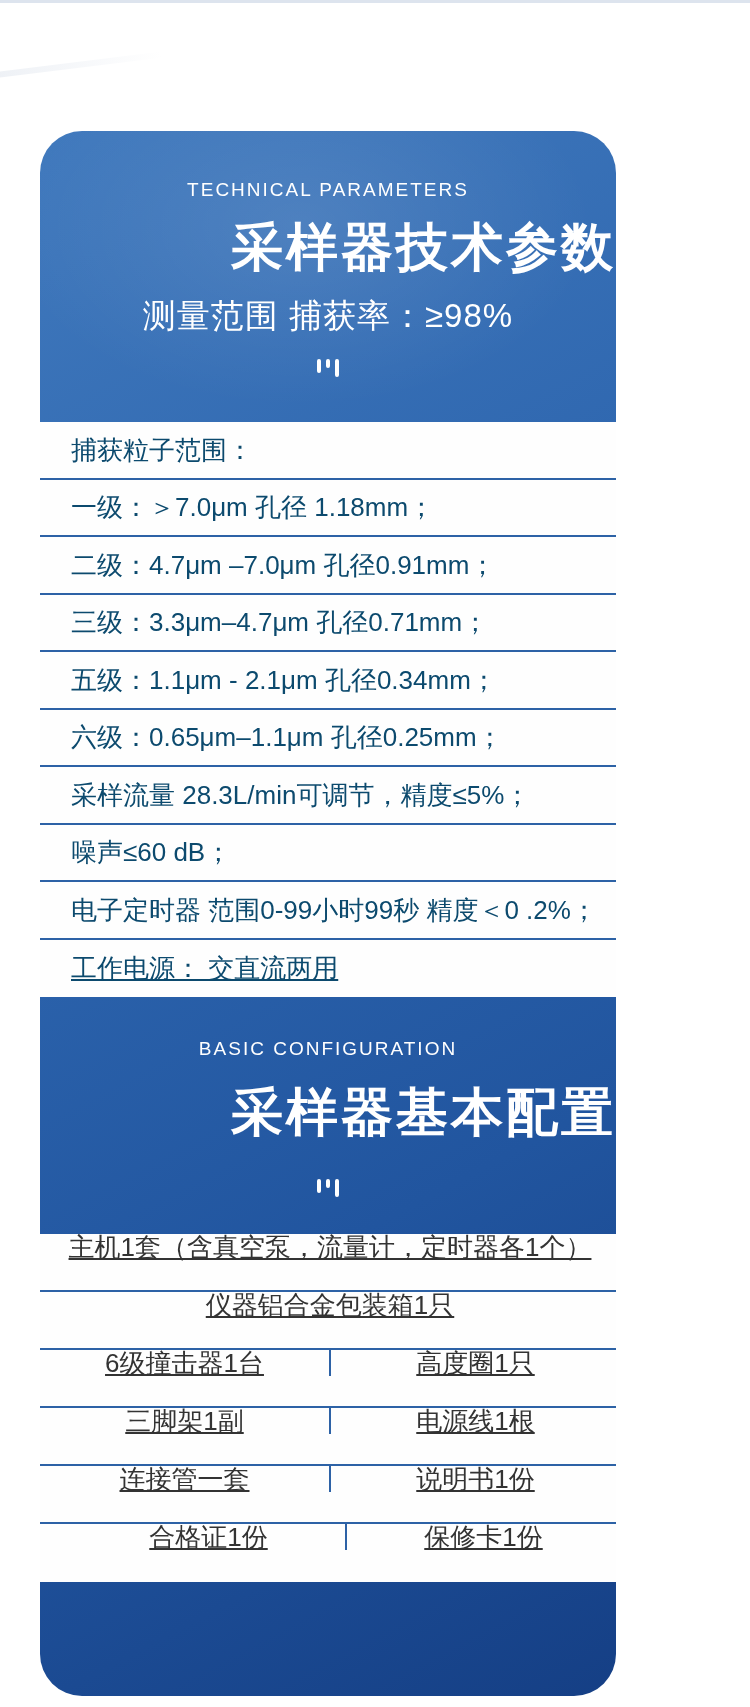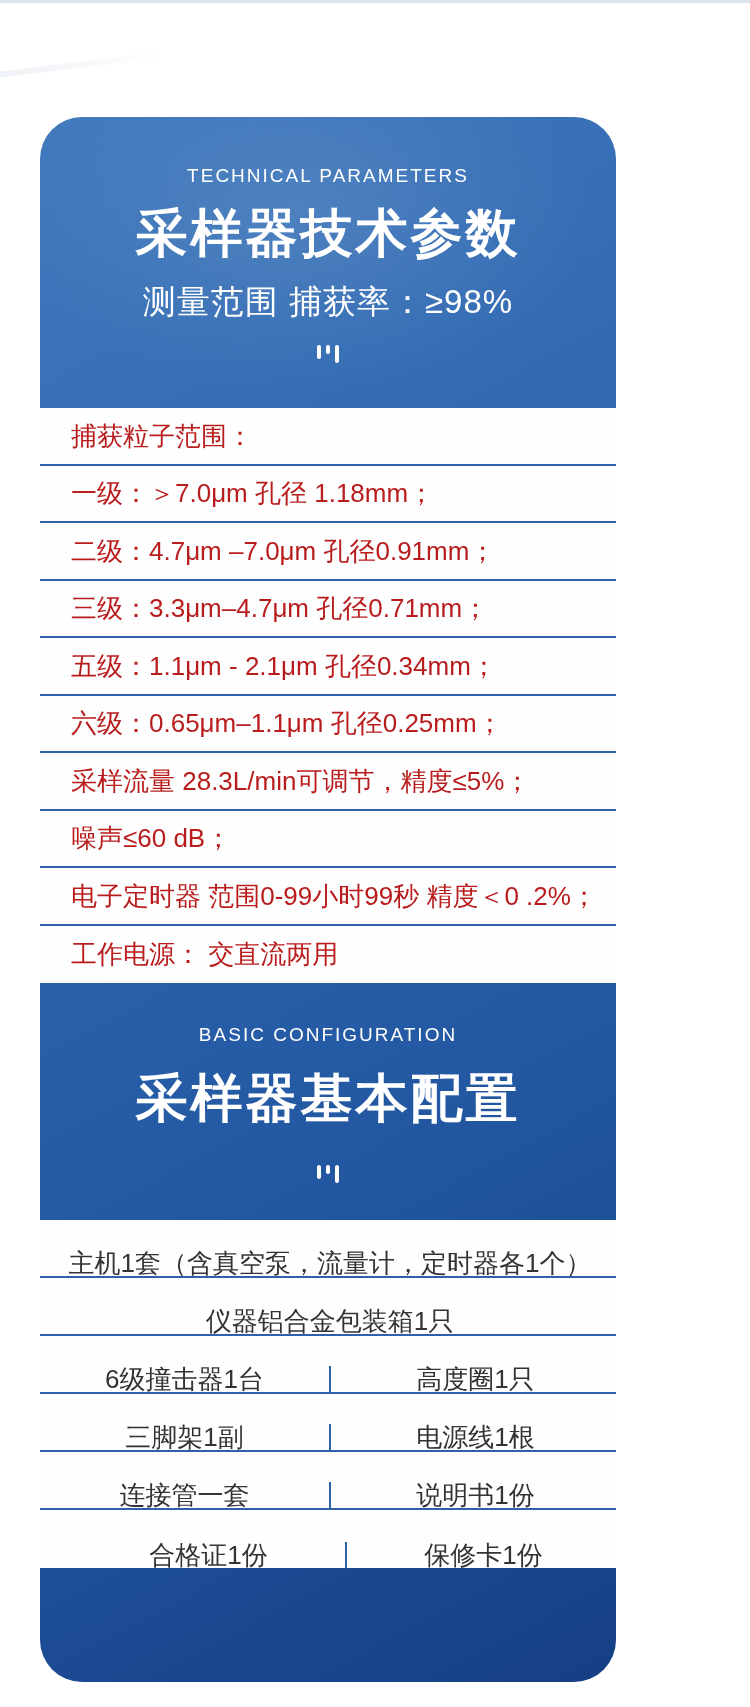--- a/index.html
+++ b/index.html
@@ -10,65 +10,66 @@
   }
   .top-hairline{
     position:absolute;left:0;top:0;width:750px;height:3px;background:#dde4ee;
   }
   .bg-streak{
     position:absolute;left:-8px;top:62px;width:170px;height:6px;
     background:linear-gradient(90deg,#e9edf3,rgba(255,255,255,0));
     transform:rotate(-7deg);border-radius:3px;opacity:.8;
   }
   .card{
-    position:absolute;left:40px;top:117px;width:576px;height:1565px;
+    position:absolute;left:40px;top:131px;width:576px;height:1565px;
     border-radius:42px;overflow:hidden;text-align:center;color:#ffffff;
     background:
       radial-gradient(ellipse 420px 260px at 45% 6%, rgba(255,255,255,0.10), rgba(255,255,255,0) 70%),
       linear-gradient(152deg,#4079bd 0%,#2d65ae 38%,#21559f 68%,#153f85 100%);
   }
   .section-label{
     margin:48px 0 0;font-size:19px;line-height:22px;font-weight:500;
     letter-spacing:2px;color:#ffffff;
   }
   .section-label.second{margin-top:41px;}
   .section-title{
     margin:16px 0 0;font-size:52px;line-height:60px;font-weight:700;
-    letter-spacing:3px;color:#ffffff;
+    letter-spacing:3px;color:#ffffff;text-align:right;
   }
   .section-title.second{margin-top:22px;}
   .subtitle{
     margin:22px 0 0;font-size:33px;line-height:34px;font-weight:500;
     letter-spacing:1px;color:#ffffff;
   }
   .bars-icon{
     margin:26px auto 0;height:18px;display:flex;justify-content:center;
     align-items:flex-start;gap:5px;width:40px;
   }
   .bars-icon.second{margin-top:37px;}
   .bars-icon span{display:block;width:4px;background:#ffffff;border-radius:2px;}
   .bars-icon .b1{height:14px;}
   .bars-icon .b2{height:9px;}
   .bars-icon .b3{height:18px;}
   .spec-table{
-    margin:45px auto 0;width:580px;background:#fefefe;color:#b91c1c;text-align:left;
+    margin:45px auto 0;width:580px;background:#fefefe;color:#0c4a6e;text-align:left;
   }
   .spec-row{
     box-sizing:border-box;height:57.5px;display:flex;align-items:center;
     padding:0 18px 0 31px;font-size:26px;line-height:1;white-space:nowrap;
     overflow:hidden;border-bottom:2px solid #2d62a6;
   }
-  .spec-row:last-child{border-bottom:none;}
+  .spec-row:last-child{border-bottom:none;text-decoration:underline;}
   .config-table{
     margin:37px auto 0;width:580px;background:#fefefe;color:#333333;
   }
   .config-row{
-    box-sizing:border-box;height:58px;display:flex;align-items:flex-end;
+    box-sizing:border-box;height:58px;display:flex;align-items:flex-start;
     font-size:26px;line-height:1;white-space:nowrap;overflow:hidden;
     border-bottom:2px solid #2d62a6;
+    text-decoration:underline;
   }
   .config-row:last-child{border-bottom:none;padding-left:32px;}
   .config-row .full-cell{
     flex:1;display:flex;align-items:center;justify-content:center;
   }
   .config-row .cell{
     flex:1;display:flex;align-items:center;justify-content:center;
   }
   .config-row .cell.left{border-right:2px solid #2d62a6;}
 </style>

